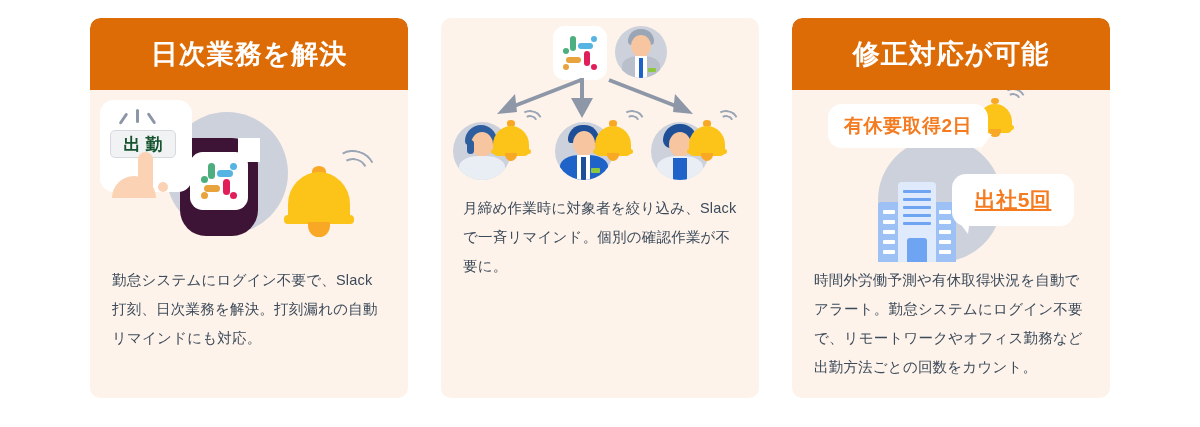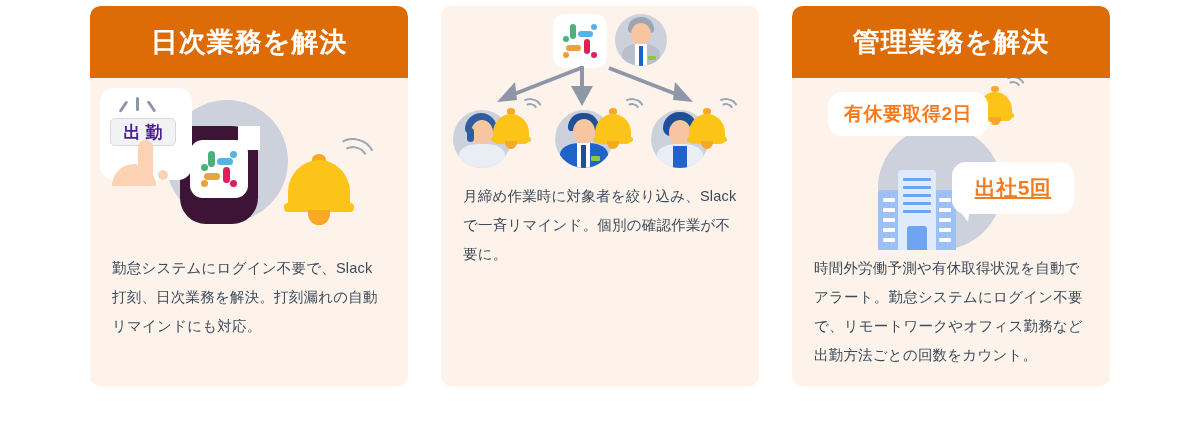--- a/index.html
+++ b/index.html
@@ -8,21 +8,21 @@
     background: #ffffff;
     font-family: "Liberation Sans", "DejaVu Sans", sans-serif;
     overflow: hidden;
   }
   .board {
     position: relative;
     width: 1200px; height: 427px;
     display: flex;
     justify-content: center;
     gap: 33px;
-    padding-top: 6px;
+    padding-top: 18px;
   }
   .card {
     width: 318px;
     height: 380px;
     background: #fdf3ea;
     border-radius: 10px;
     overflow: hidden;
     display: flex;
     flex-direction: column;
     position: relative;
@@ -149,21 +149,21 @@
   
   .spark { position: absolute; background: #8c96a6; border-radius: 2px; }
   
   .kbtn {
     position: absolute;
     background: #f1f2f4;
     border: 1.5px solid #d6d9de;
     border-radius: 5px;
     display: flex; align-items: center; justify-content: center;
   }
-  .kbtn span { color: #4c1d95; font-size: 17px; font-weight: bold; letter-spacing: 5px; text-indent: 5px; }
+  .kbtn span { color: #14532d; font-size: 17px; font-weight: bold; letter-spacing: 5px; text-indent: 5px; }
   .finger { position: absolute; background: #fbd3b4; border-radius: 14px 14px 6px 6px; }
   .palm { position: absolute; background: #fbd3b4; border-radius: 30px 30px 0 0; }
   .thumb { position: absolute; background: #fbd3b4; border-radius: 50%; }
   .phone-dark { position: absolute; background: #3d1435; border-radius: 4px 26px 26px 26px; }
   .phone-white { position: absolute; background: #ffffff; }
 </style>
 </head>
 <body>
 
 <div class="board">
@@ -317,21 +317,21 @@
       </div>
     </div>
 
     <div class="card-body">
       <p class="card-text">月締め作業時に対象者を絞り込み、Slackで一斉リマインド。個別の確認作業が不要に。</p>
     </div>
   </div>
 
   <div class="card">
     <div class="card-header">
-      <div class="card-header-title">管理業務を解決</div>
+      <div class="card-header-title">修正対応が可能</div>
     </div>
 
     <div class="illo">
 
       <div class="abs circ-gray" style="left:86px; top:48px; width:124px; height:124px;"></div>
 
       <div class="bld" style="left:86px; top:86px; width:78px; height:86px;">
         <div class="wing" style="left:0px;  top:26px; width:22px; height:60px;"></div>
         <div class="wing" style="left:56px; top:26px; width:22px; height:60px;"></div>
         <div class="mid" style="left:20px; top:6px;  width:38px; height:80px;"></div>

